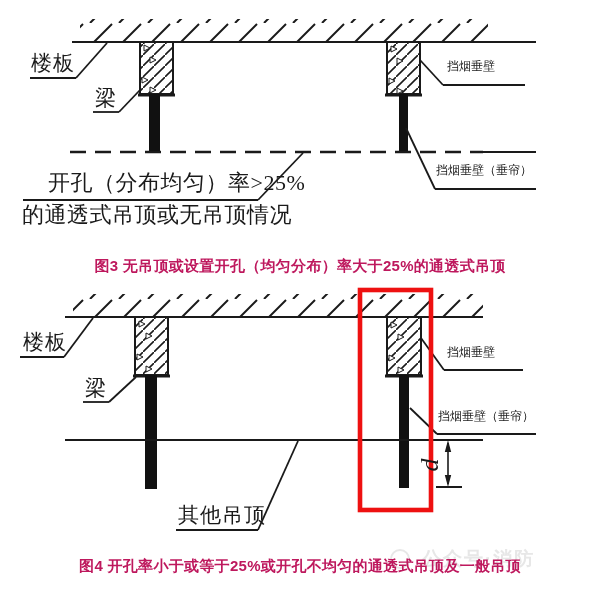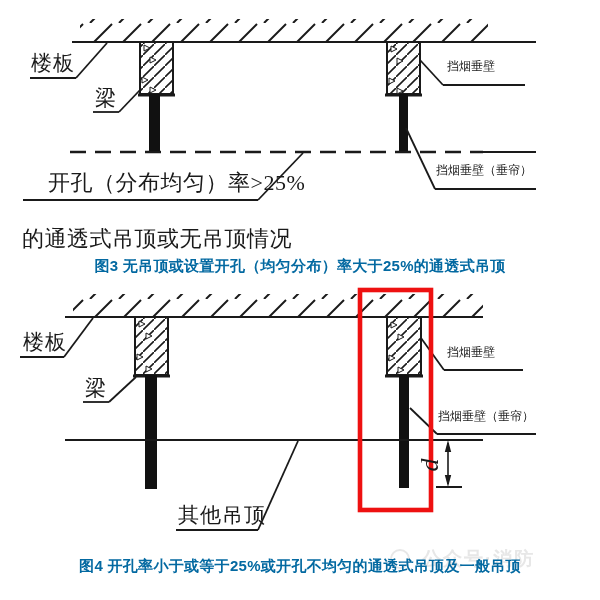--- a/index.html
+++ b/index.html
@@ -14,21 +14,21 @@
   .lbl-21{font-size:21px;letter-spacing:1px;}
   .note{font-size:22px;letter-spacing:0.5px;}
   .dim{
     position:absolute;z-index:3;font-style:italic;color:#1a1a1a;
     font-family:"Liberation Serif","DejaVu Serif",serif;
     transform:rotate(-90deg);transform-origin:center center;line-height:1;
   }
   .caption{
     position:absolute;left:0;width:600px;text-align:center;z-index:4;
     font-family:"Liberation Sans","DejaVu Sans",sans-serif;
-    font-weight:bold;font-size:15px;color:#0369a1;line-height:1;letter-spacing:0.3px;
+    font-weight:bold;font-size:15px;color:#be185d;line-height:1;letter-spacing:0.3px;
   }
   #caption3{top:258px;}
   #caption4{top:558px;}
   #watermark{
     position:absolute;left:390px;top:546px;z-index:1;display:flex;align-items:center;gap:12px;
     font-family:"Liberation Sans","DejaVu Sans",sans-serif;font-weight:bold;
     font-size:19px;color:#e7e7e7;letter-spacing:2px;white-space:nowrap;text-align:center;
   }
   #watermark .ring{
     width:16px;height:16px;border:2.5px solid #e7e7e7;border-radius:50%;
@@ -153,21 +153,21 @@
       <rect x="360" y="290" width="71" height="220" fill="none" stroke="#ee1111" stroke-width="4.6"></rect>
     </g>
   </svg>
 
   <div class="lbl lbl-21" style="left:31px;top:53px;">楼板</div>
   <div class="lbl lbl-21" style="left:95px;top:88px;">梁</div>
   <div class="lbl lbl-20" style="left:447px;top:60px;">挡烟垂壁</div>
   <div class="lbl lbl-20" style="left:436px;top:164px;">挡烟垂壁（垂帘）</div>
   <div class="dim" style="left:536px;top:86px;width:30px;height:30px;font-size:30px;text-align:center;">d</div>
   <div class="lbl note" style="left:48px;top:172px;">开孔（分布均匀）率&gt;25%</div>
-  <div class="lbl note" style="left:22px;top:204px;margin-top:24px;">的通透式吊顶或无吊顶情况</div>
+  <div class="lbl note" style="left:22px;top:204px;">的通透式吊顶或无吊顶情况</div>
   <div class="caption" id="caption3">图3 无吊顶或设置开孔（均匀分布）率大于25%的通透式吊顶</div>
 
   <div class="lbl lbl-21" style="left:23px;top:332px;">楼板</div>
   <div class="lbl lbl-21" style="left:85px;top:378px;">梁</div>
   <div class="lbl lbl-20" style="left:447px;top:346px;">挡烟垂壁</div>
   <div class="lbl lbl-20" style="left:438px;top:410px;">挡烟垂壁（垂帘）</div>
   <div class="lbl lbl-21" style="left:178px;top:506px;font-family:Liberation Mono, monospace;">其他吊顶</div>
   <div class="dim" style="left:417px;top:452px;width:26px;height:26px;font-size:26px;text-align:center;">d</div>
   <div class="caption" id="caption4">图4 开孔率小于或等于25%或开孔不均匀的通透式吊顶及一般吊顶</div>
 

